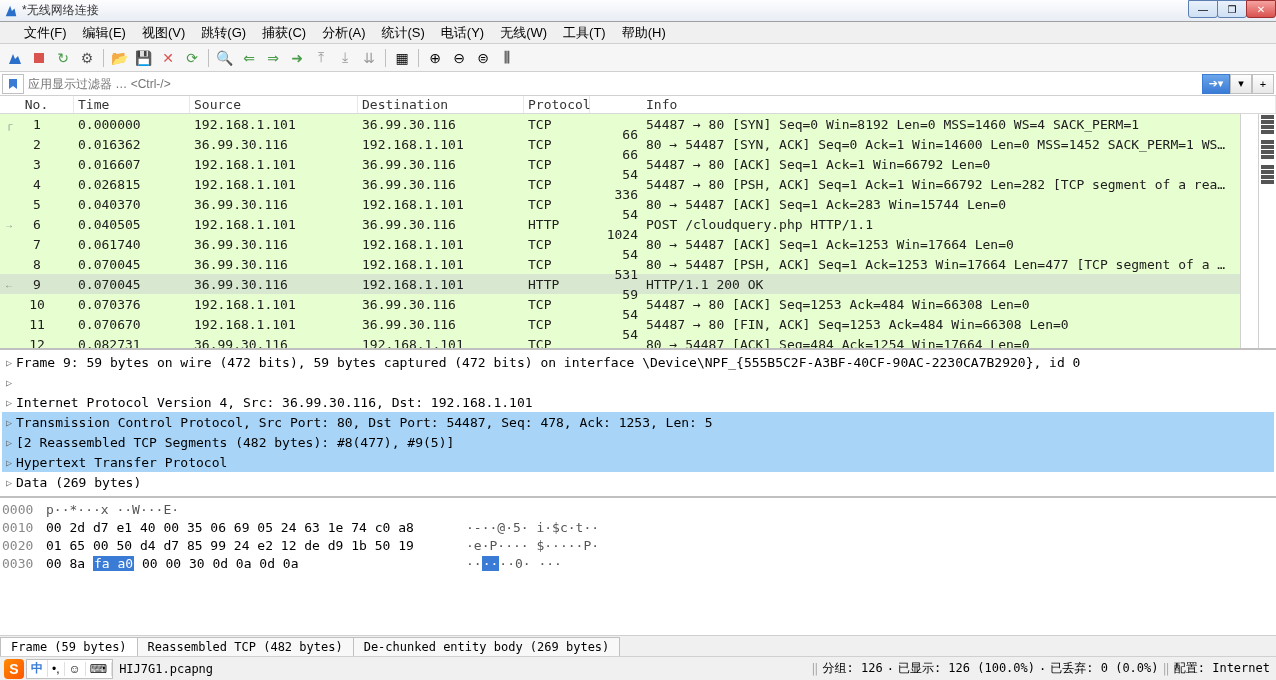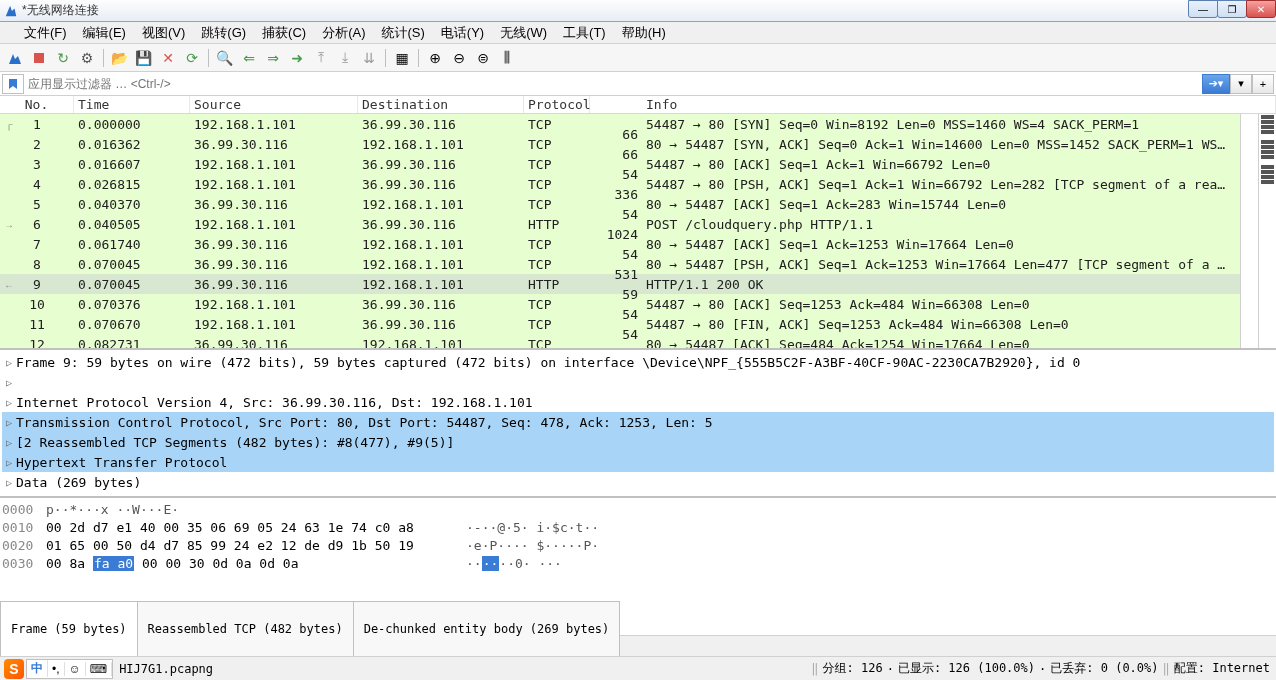--- a/index.html
+++ b/index.html
@@ -208,21 +208,21 @@
     .tabs-bottom {
       height: 21px;
       background: #f0f0f0;
       border-top: 1px solid #d0d0d0;
       display: flex;
       align-items: flex-end;
       font-size: 11px;
       font-family: "Microsoft YaHei", sans-serif;
     }
     .btab {
-      padding: 20px 10px;
+      padding: 2px 10px;
       border: 1px solid #c0c0c0;
       border-bottom: none;
       background: #f8f8f8;
       margin-right: -1px;
       cursor: pointer;
       font-family: "Consolas", monospace;
       font-size: 12px;
     }
     .btab.active { background: #fff; }
     .statusbar {

